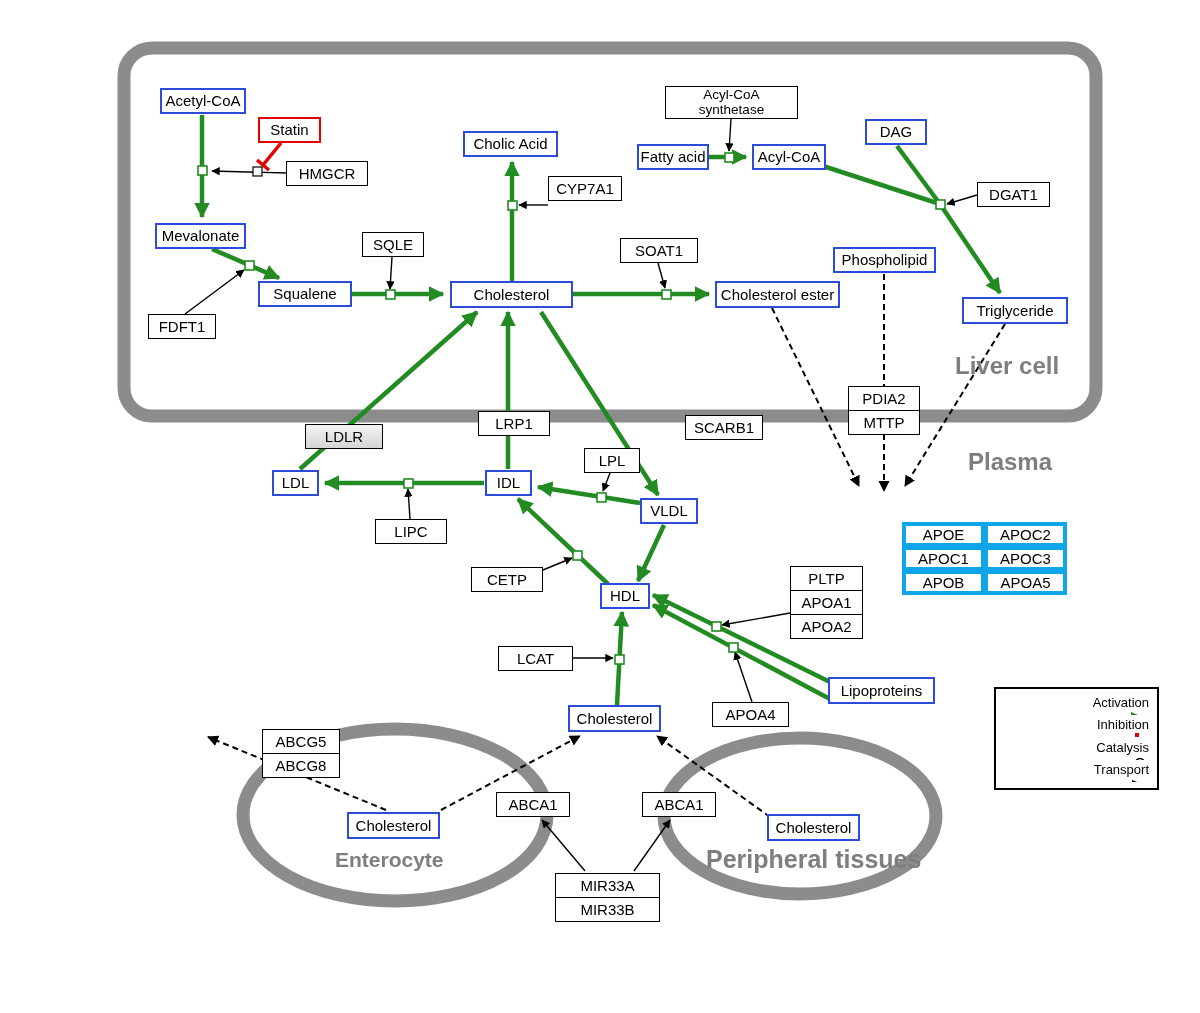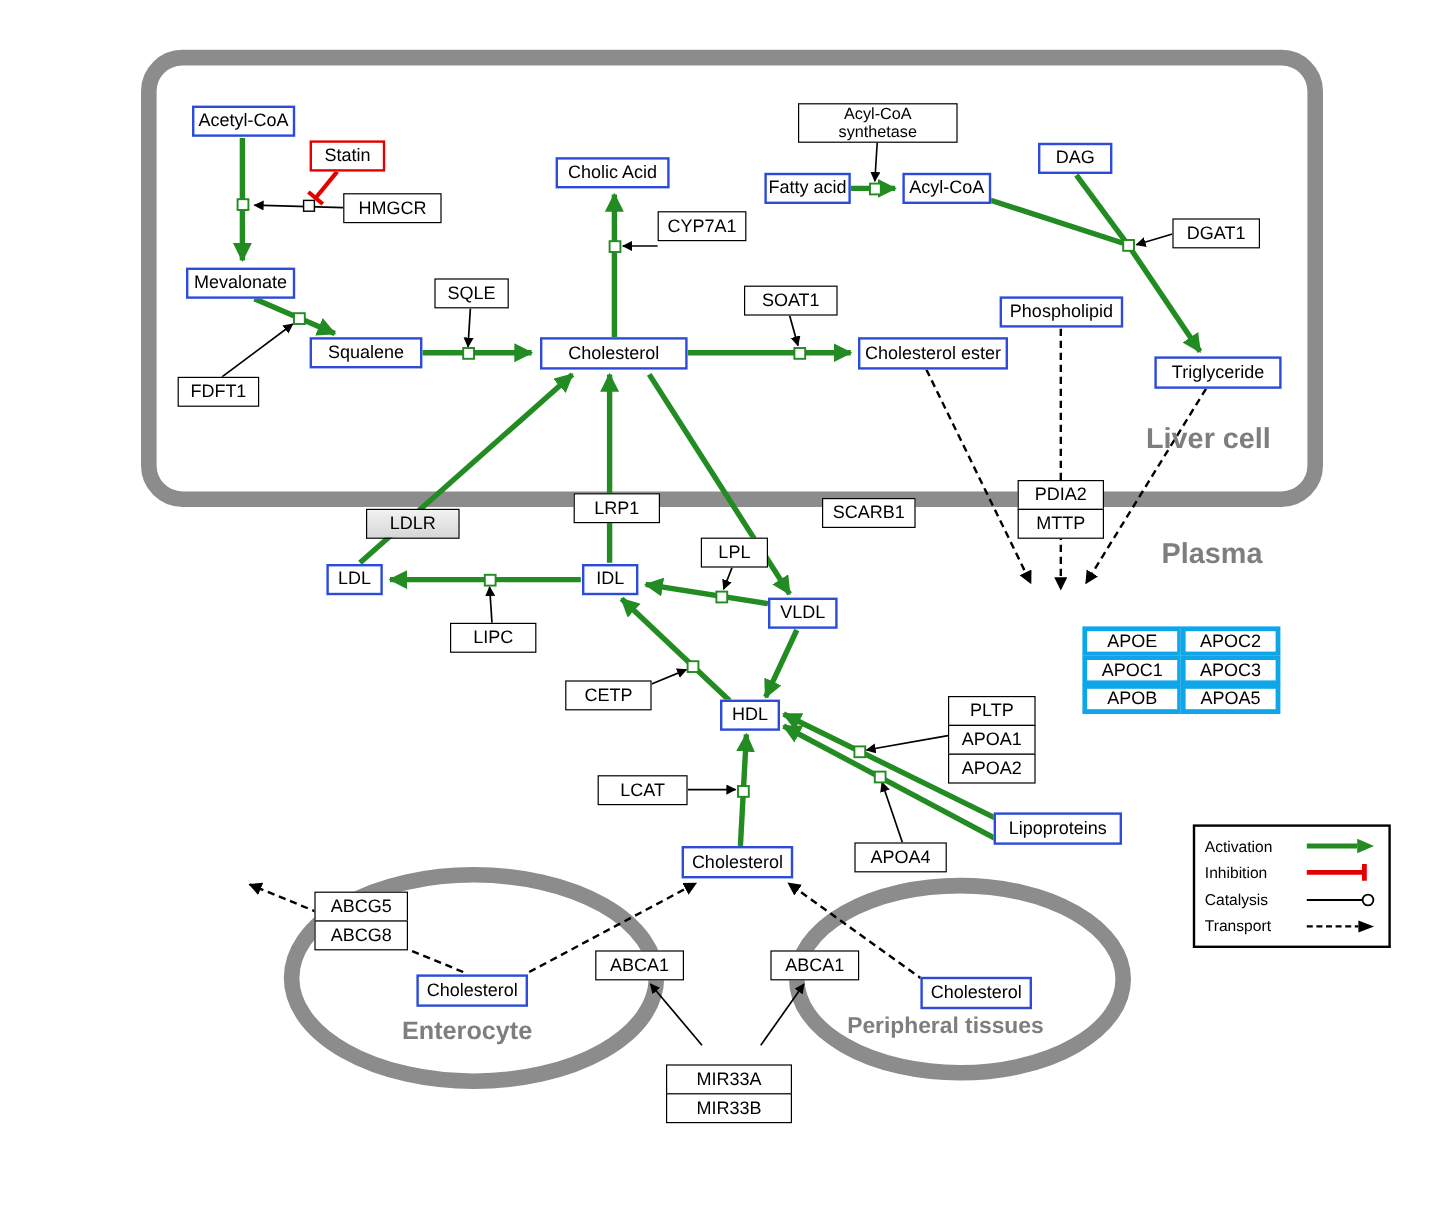--- a/index.html
+++ b/index.html
@@ -22,30 +22,30 @@
   .anch{fill:#fff;stroke:#000;stroke-width:1.2;}
   .node{position:absolute;background:#fff;display:flex;align-items:center;justify-content:center;
         font-size:15px;color:#000;box-sizing:border-box;text-align:center;line-height:1.05;}
   .n-blue{border:2px solid var(--metabolite);}
   .n-black{border:1px solid #000;}
   .n-red{border:2px solid var(--inhibition);}
   .n-gray{background:linear-gradient(#f2f2f2,#d6d6d6);}
   .stack{position:absolute;display:flex;flex-direction:column;}
   .stack .cell{background:#fff;border:1px solid #000;box-sizing:border-box;display:flex;
                align-items:center;justify-content:center;font-size:15px;margin-top:-1px;}
-  .stack .cell:first-child{margin-top:16px;}
+  .stack .cell:first-child{margin-top:2px;}
   .grid2{position:absolute;display:grid;grid-template-columns:82px 82px;}
   .grid2 .cell{background:#fff;border:4px solid #0ea5e9;box-sizing:border-box;height:25px;display:flex;
                align-items:center;justify-content:center;font-size:15px;margin-left:-1px;margin-top:-1px;}
   .region-label{position:absolute;font-weight:bold;color:var(--regionlabel);}
   .small2{font-size:13.5px;}
   #legend{position:absolute;left:994px;top:687px;width:165px;height:103px;border:2px solid #000;
           background:#fff;box-sizing:border-box;padding:6px 8px;display:flex;flex-direction:column;
           justify-content:space-between;}
-  .lrow{display:flex;align-items:center;justify-content:space-between;height:20px;}
+  .lrow{display:flex;align-items:flex-end;justify-content:space-between;height:20px;flex-direction:column;}
   .lrow span{font-size:13px;color:#000;}
 </style>
 </head>
 <body>
 
 <div id="stage">
 
   <svg id="edges" width="1200" height="1013" viewBox="0 0 1200 1013">
     <defs>
       <marker id="mg" markerWidth="3.6" markerHeight="3.6" refX="3.2" refY="1.75" orient="auto" markerUnits="strokeWidth">
@@ -202,21 +202,21 @@
   <div class="node n-black" style="left:642px;top:792px;width:74px;height:25px">ABCA1</div>
   <div class="node n-blue" style="left:767px;top:814px;width:93px;height:27px">Cholesterol</div>
   <div class="stack" style="left:555px;top:871px;width:105px">
     <div class="cell" style="height:25px">MIR33A</div>
     <div class="cell" style="height:25px">MIR33B</div>
   </div>
 
   <div class="region-label" style="left:955px;top:352px;font-size:24px">Liver cell</div>
   <div class="region-label" style="left:968px;top:448px;font-size:24px">Plasma</div>
   <div class="region-label" style="left:335px;top:848px;font-size:21px">Enterocyte</div>
-  <div class="region-label" style="left:706px;top:845px;font-size:19px">Peripheral tissues</div>
+  <div class="region-label" style="left:706px;top:845px;font-size:25px">Peripheral tissues</div>
 
   <div id="legend">
     <div class="lrow">
       <span>Activation</span>
       <svg width="62" height="16">
         <line x1="2" y1="8" x2="44" y2="8" stroke="#228B22" stroke-width="4"></line>
         <path d="M44,2 L58,8 L44,14 z" fill="#228B22"></path>
       </svg>
     </div>
     <div class="lrow">

